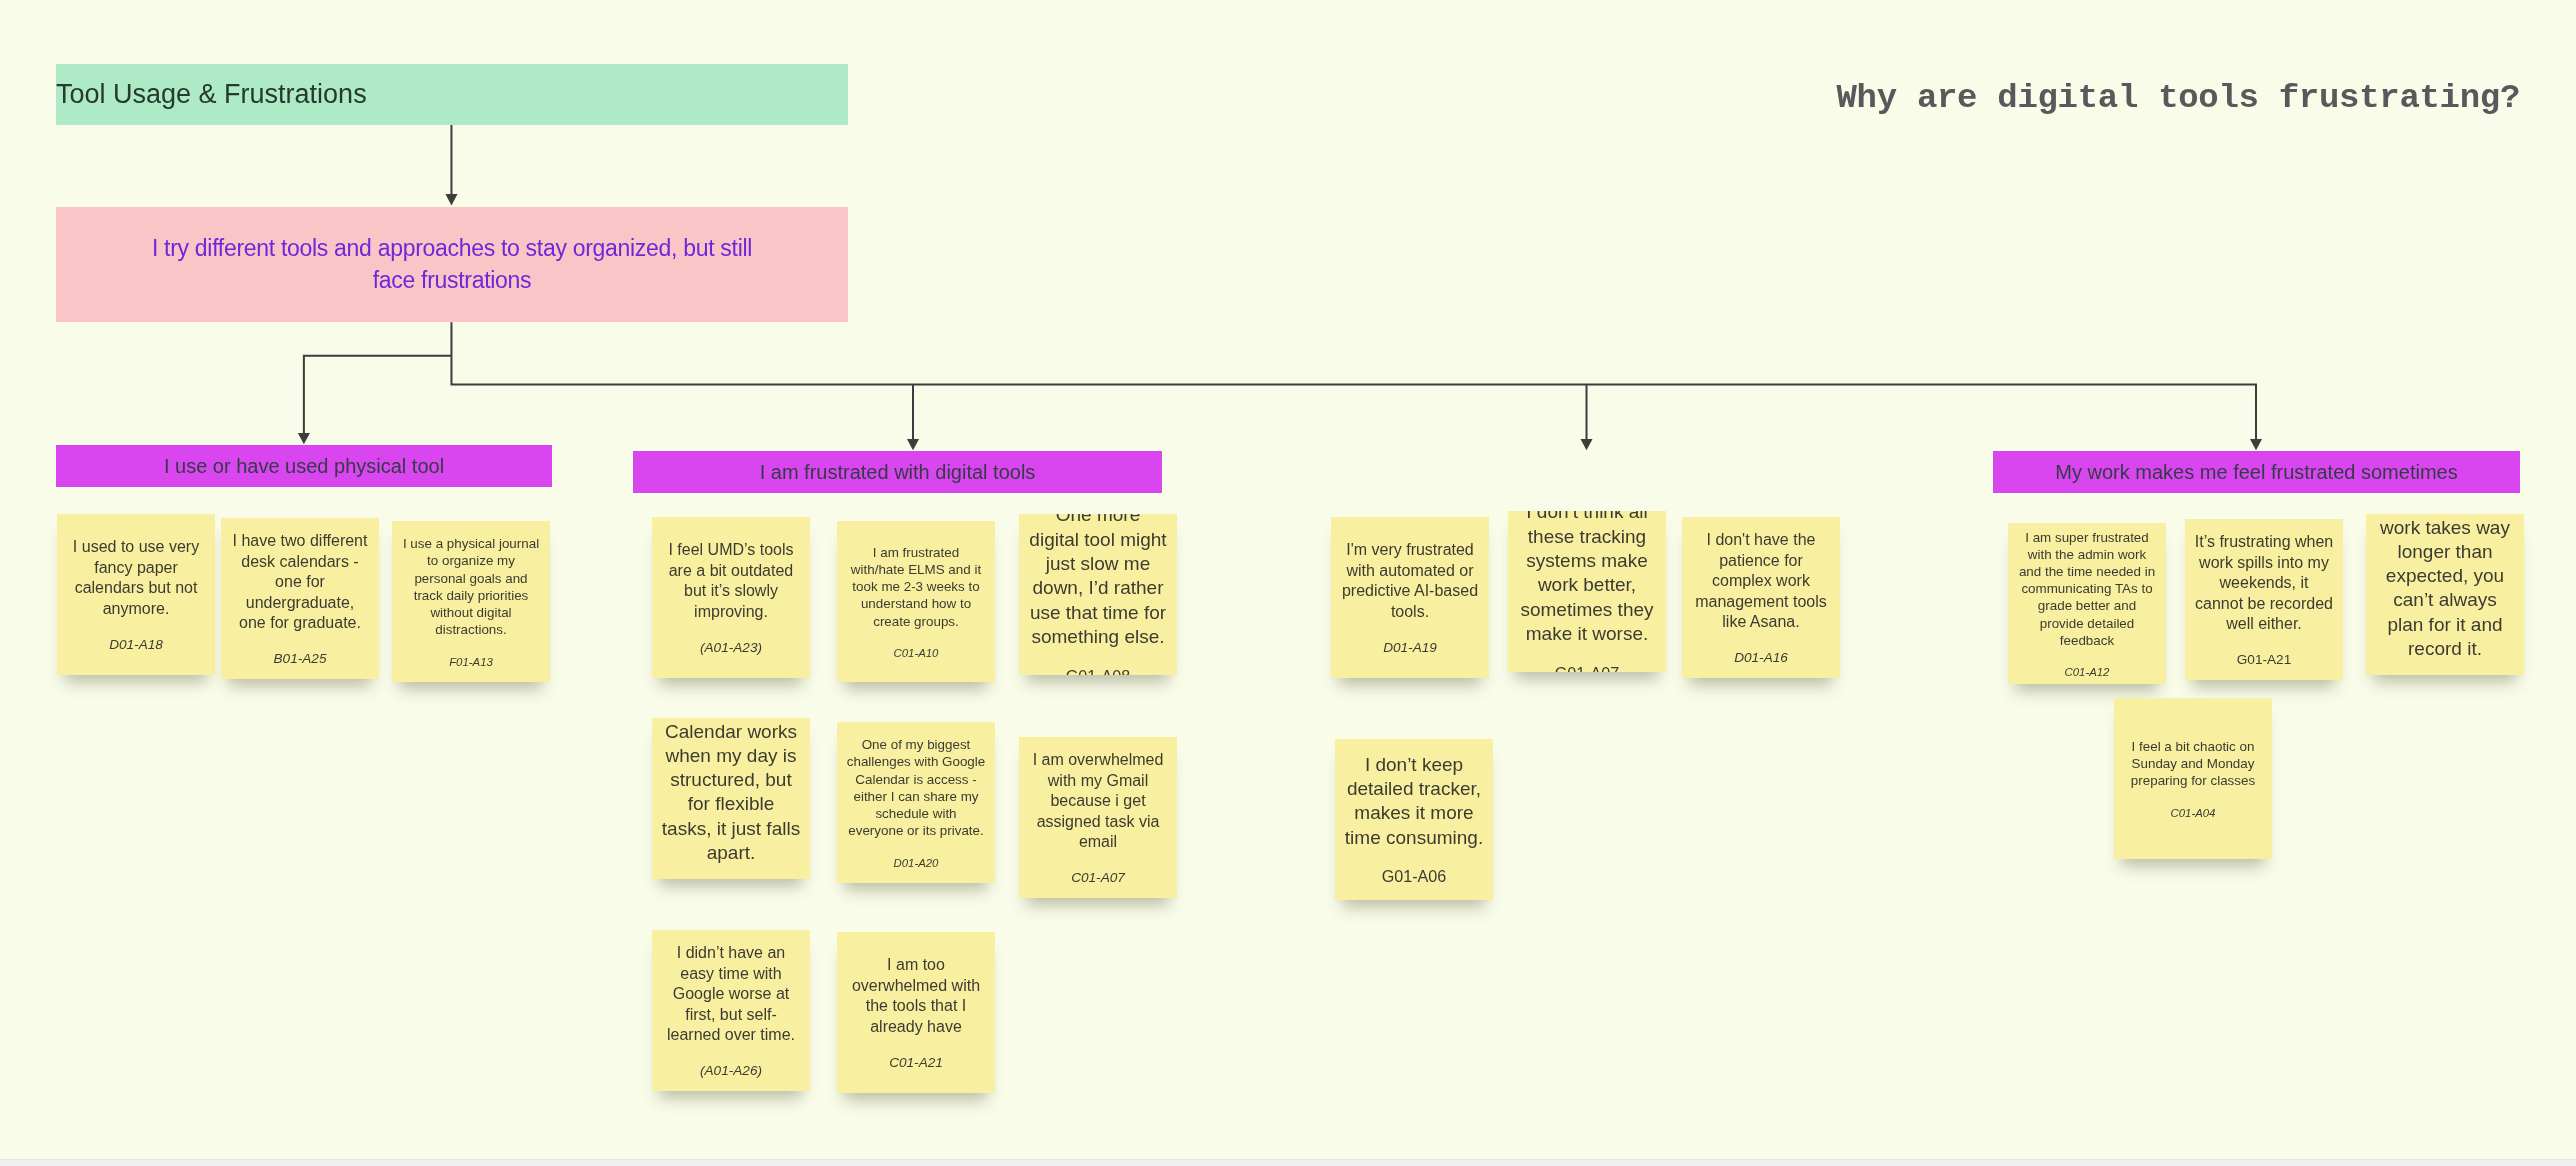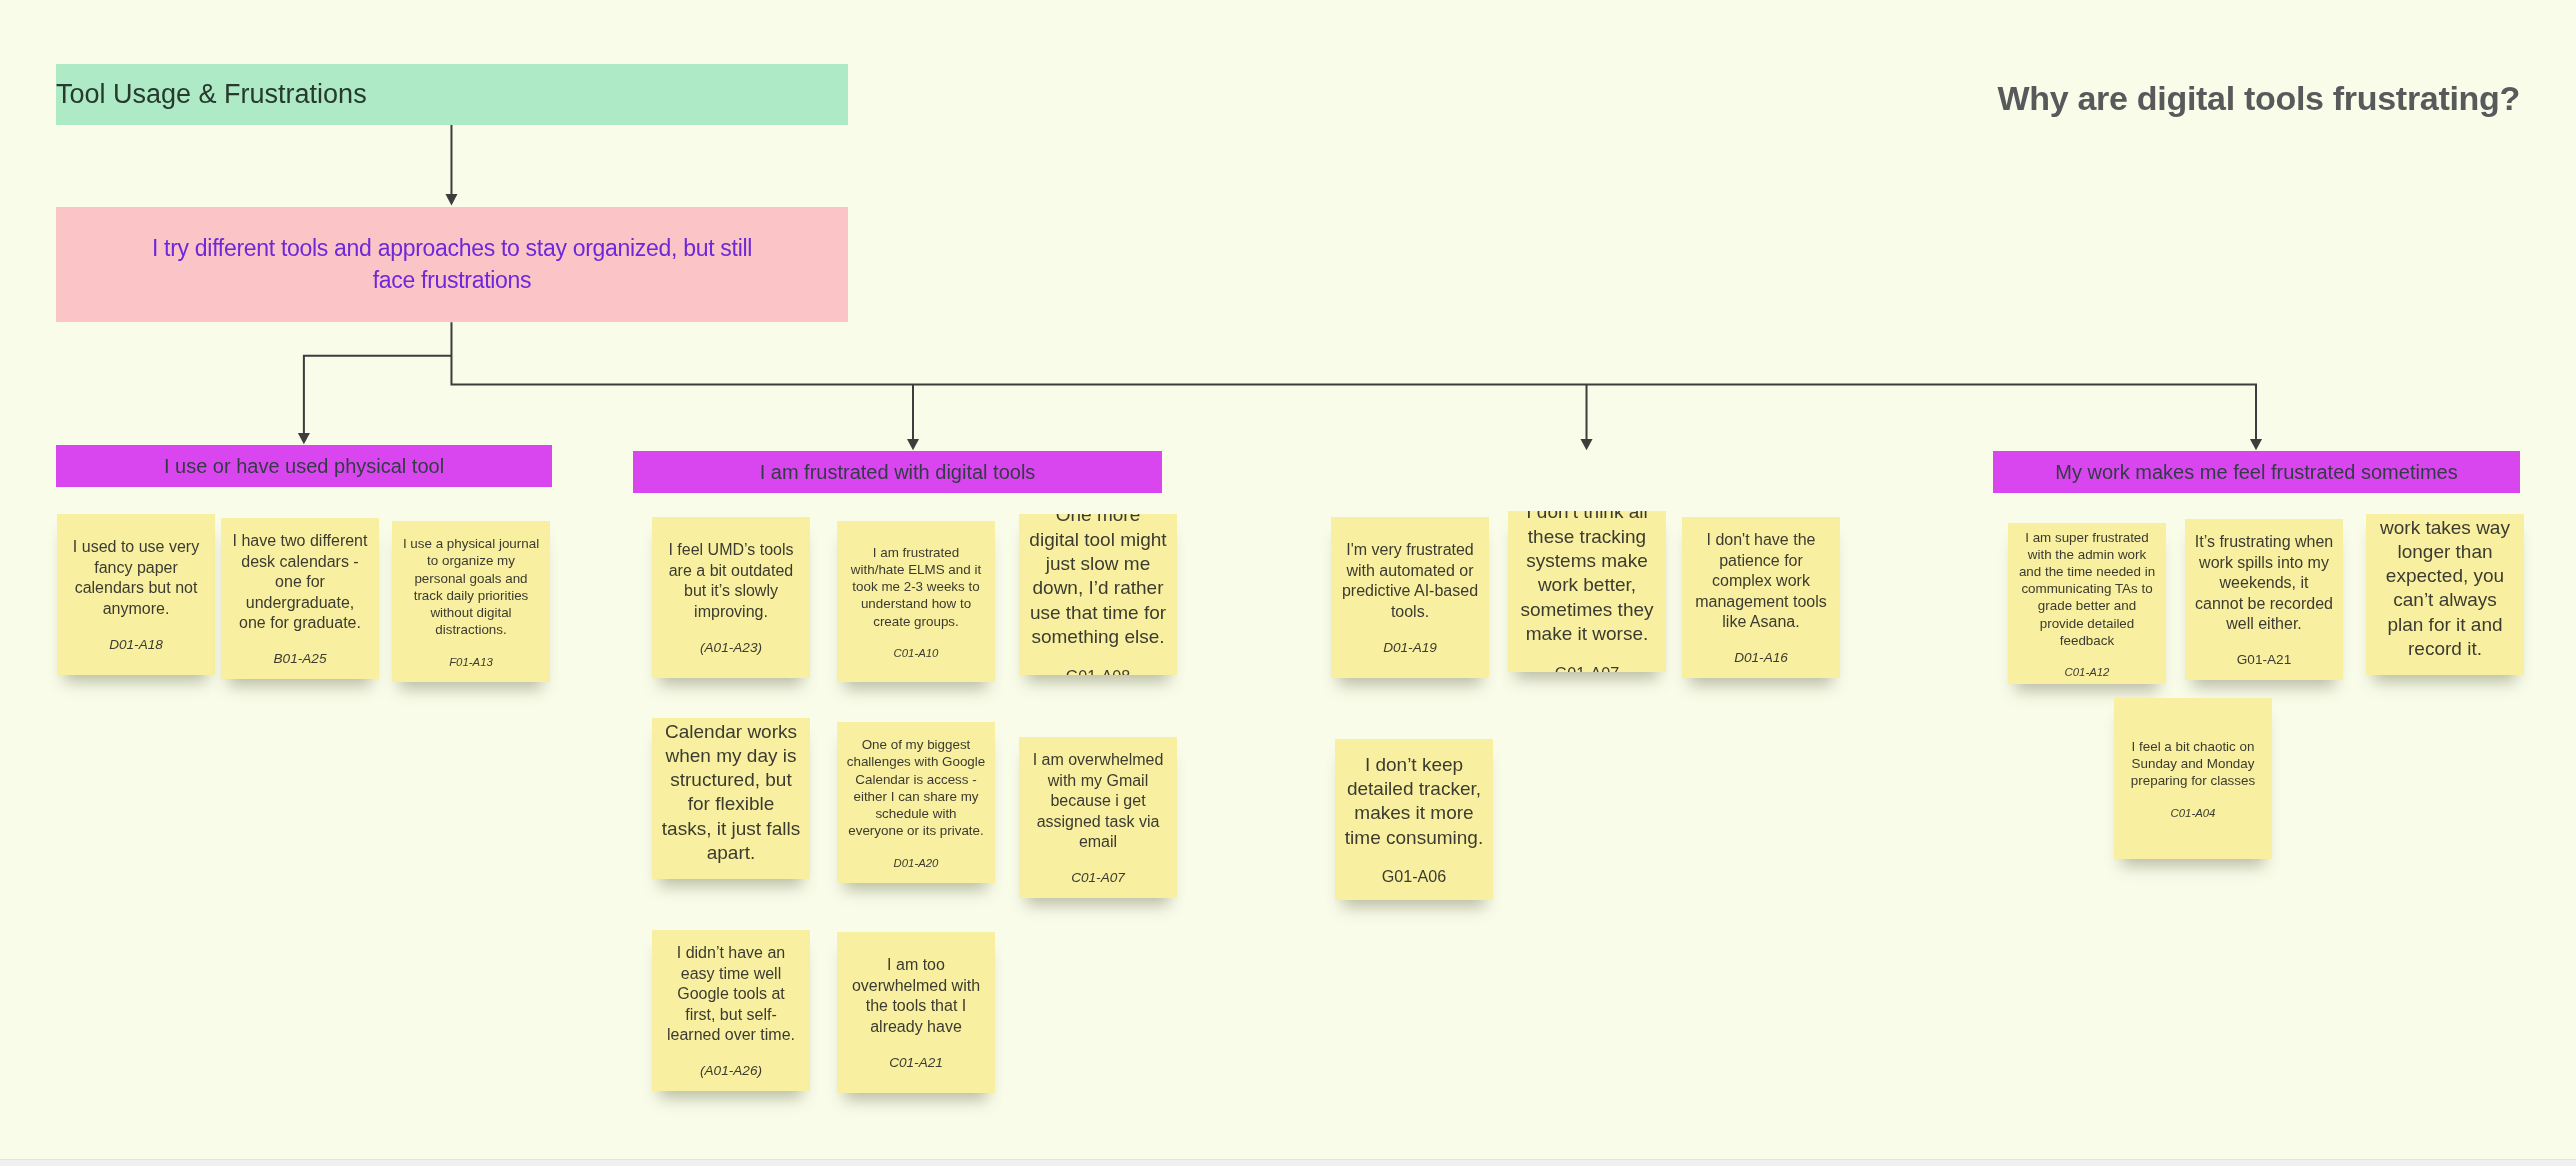--- a/index.html
+++ b/index.html
@@ -18,21 +18,21 @@
     font-size:27px;color:#263a2e;text-align:center;
   }
   .theme-node{
     position:absolute;left:56px;top:207px;width:792px;height:115px;
     background:#fbc5c7;display:flex;align-items:center;justify-content:center;
     font-size:23px;letter-spacing:-0.3px;color:#6d28d9;text-align:center;
     line-height:1.35;white-space:pre-line;padding:0 20px;box-sizing:border-box;
   }
   .board-title{
     position:absolute;top:79px;right:56px;margin:0;
-    font-size:34px;font-weight:700;color:#57595b;letter-spacing:-0.3px;
+    font-size:34px;font-weight:700;color:#57595b;letter-spacing:-0.3px;font-family:Liberation Mono, monospace;
   }
   .group-header{
     position:absolute;height:42px;
     background:#d946ef;display:flex;align-items:center;justify-content:center;
     font-size:20px;color:#333b46;text-align:center;
   }
   .sticky{
     position:absolute;width:158px;height:161px;
     background:#f8f0a0;color:#3c3b31;
     box-shadow:0 13.4px 14.8px -6.7px rgba(110,112,82,0.45);
@@ -118,21 +118,21 @@
   </div>
   <div class="sticky fs-s" style="left:837px;top:722px">
     <div class="s-body">One of my biggest challenges with Google Calendar is access - either I can share my schedule with everyone or its private.</div>
     <div class="s-code italic">D01-A20</div>
   </div>
   <div class="sticky fs-m" style="left:1019px;top:737px">
     <div class="s-body">I am overwhelmed with my Gmail because i get assigned task via email</div>
     <div class="s-code italic">C01-A07</div>
   </div>
   <div class="sticky fs-m" style="left:652px;top:930px">
-    <div class="s-body">I didn’t have an easy time well Google tools at first, but self-learned over time.</div>
+    <div class="s-body">I didn’t have an easy time with Google worse at first, but self-learned over time.</div>
     <div class="s-code italic">(A01-A26)</div>
   </div>
   <div class="sticky fs-m" style="left:837px;top:932px">
     <div class="s-body">I am too overwhelmed with the tools that I already have</div>
     <div class="s-code italic">C01-A21</div>
   </div>
 
   <div class="sticky fs-m" style="left:1331px;top:517px">
     <div class="s-body">I'm very frustrated with automated or predictive AI-based tools.</div>
     <div class="s-code italic">D01-A19</div>

